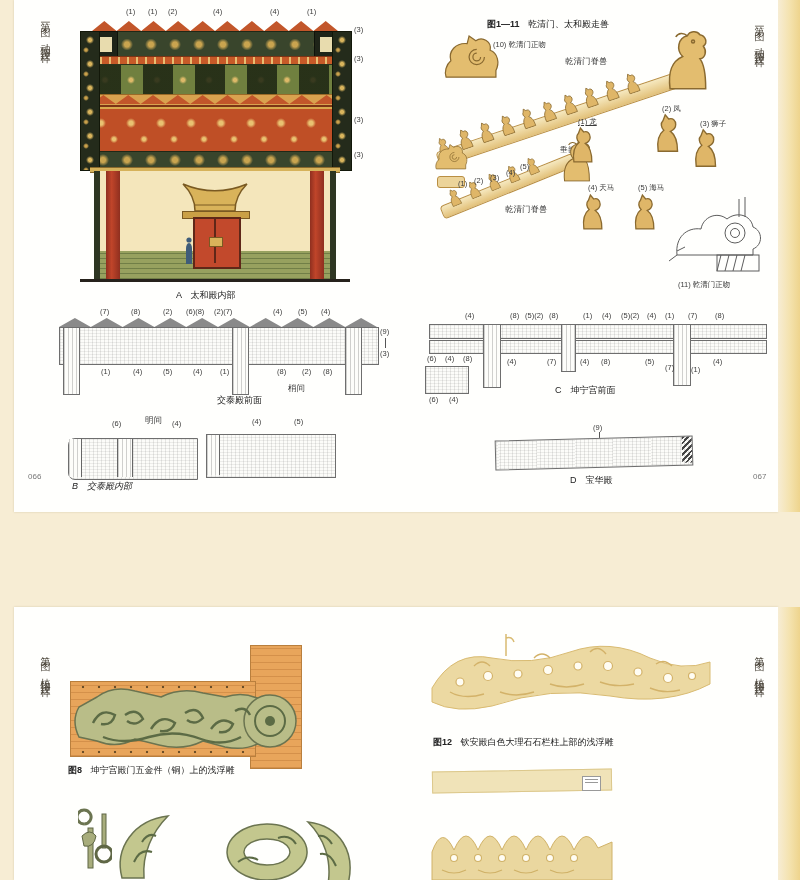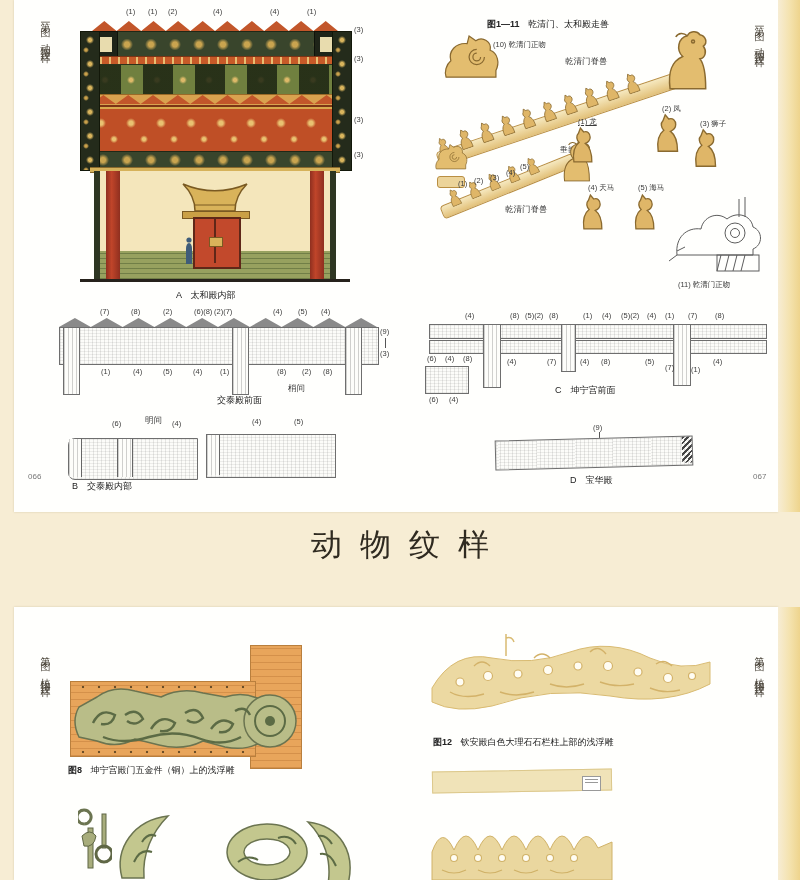--- a/index.html
+++ b/index.html
@@ -148,21 +148,21 @@
       <span class="lbl abs" style="left:274px;top:47px;">(3)</span>
       <span class="lbl abs" style="left:274px;top:108px;">(3)</span>
       <span class="lbl abs" style="left:274px;top:143px;">(3)</span>
       <span class="cap abs" style="left:96px;top:281px;">A　太和殿内部</span>
     </div>
 
     <div class="abs" style="left:31px;top:306px;width:348px;height:98px;">
       <span class="lbl abs" style="left:55px;top:2px;">(7)</span>
       <span class="lbl abs" style="left:86px;top:2px;">(8)</span>
       <span class="lbl abs" style="left:118px;top:2px;">(2)</span>
-      <span class="lbl abs" style="left:141px;top:2px;margin-left:8px;">(6)(8)</span>
+      <span class="lbl abs" style="left:141px;top:2px;">(6)(8)</span>
       <span class="lbl abs" style="left:169px;top:2px;">(2)(7)</span>
       <span class="lbl abs" style="left:228px;top:2px;">(4)</span>
       <span class="lbl abs" style="left:253px;top:2px;">(5)</span>
       <span class="lbl abs" style="left:276px;top:2px;">(4)</span>
 
       <svg class="crest gray abs" style="left:14px;top:12px;" width="318" height="9">
           <use href="#zz"></use>
         </svg>
       <div class="sk abs" style="left:14px;top:21px;width:318px;height:36px;"></div>
       <div class="post abs" style="left:18px;top:21px;width:15px;height:66px;"></div>
@@ -192,21 +192,21 @@
       <span class="lbl abs" style="left:112px;top:2px;">(4)</span>
       <div class="sk abs" style="left:8px;top:20px;width:128px;height:40px;border-radius:7px 0 0 7px;">
         <div class="post" style="position:absolute;left:0;top:0;width:12px;height:38px;border:none;border-right:1px solid #666;"></div>
         <div class="post" style="position:absolute;left:48px;top:0;width:14px;height:38px;border:none;border-left:1px solid #666;border-right:1px solid #666;"></div>
       </div>
       <span class="lbl abs" style="left:192px;top:0;">(4)</span>
       <span class="lbl abs" style="left:234px;top:0;">(5)</span>
       <div class="sk abs" style="left:146px;top:16px;width:128px;height:42px;">
         <div class="post" style="position:absolute;left:0;top:0;width:12px;height:40px;border:none;border-right:1px solid #666;"></div>
       </div>
-      <span class="cap abs" style="left:12px;top:62px;">B　交泰殿内部</span>
+      <span class="cap abs" style="left:12px;top:62px;font-style:italic;">B　交泰殿内部</span>
     </div>
     <span class="pageno abs" style="left:14px;top:472px;">066</span>
 
     <div class="cap abs" style="left:473px;top:18px;">
       <b>图1—11</b>
       <span>乾清门、太和殿走兽</span>
     </div>
 
     <svg class="goldart abs" style="left:428px;top:34px;" width="58" height="46" viewBox="0 0 60 48">
         <use href="#chiwen"></use>
@@ -362,21 +362,20 @@
     <span class="lbl abs" style="left:579px;top:424px;">(9)</span>
     <div class="abs" style="left:585px;top:432px;width:1px;height:6px;background:#555;"></div>
     <div class="sk abs" style="left:481px;top:438px;width:196px;height:28px;transform:rotate(-1.5deg);">
       <div style="position:absolute;right:0;top:0;width:10px;height:26px;background:repeating-linear-gradient(135deg,#444 0 2px,transparent 2px 4px);"></div>
     </div>
     <span class="cap abs" style="left:556px;top:474px;">D　宝华殿</span>
     <span class="pageno abs" style="left:739px;top:472px;">067</span>
   </div>
   <div class="edge-strip" style="top:0;height:512px;"></div>
 
-  <div class="mid-title">动物纹样</div>
 
   <div class="spread" id="spread2">
     <div class="vtext abs" style="left:24px;top:41px;">第二图　植物纹样</div>
     <div class="vtext abs" style="left:738px;top:41px;">第二图　植物纹样</div>
 
     <div class="abs" style="left:51px;top:28px;width:240px;height:140px;">
       <div class="woodV abs" style="left:185px;top:10px;width:50px;height:122px;"></div>
       <div class="woodH abs" style="left:5px;top:46px;width:184px;height:74px;">
         <div class="nails" style="position:absolute;left:4px;top:2px;right:4px;"></div>
         <div class="nails" style="position:absolute;left:4px;bottom:2px;right:4px;"></div>

